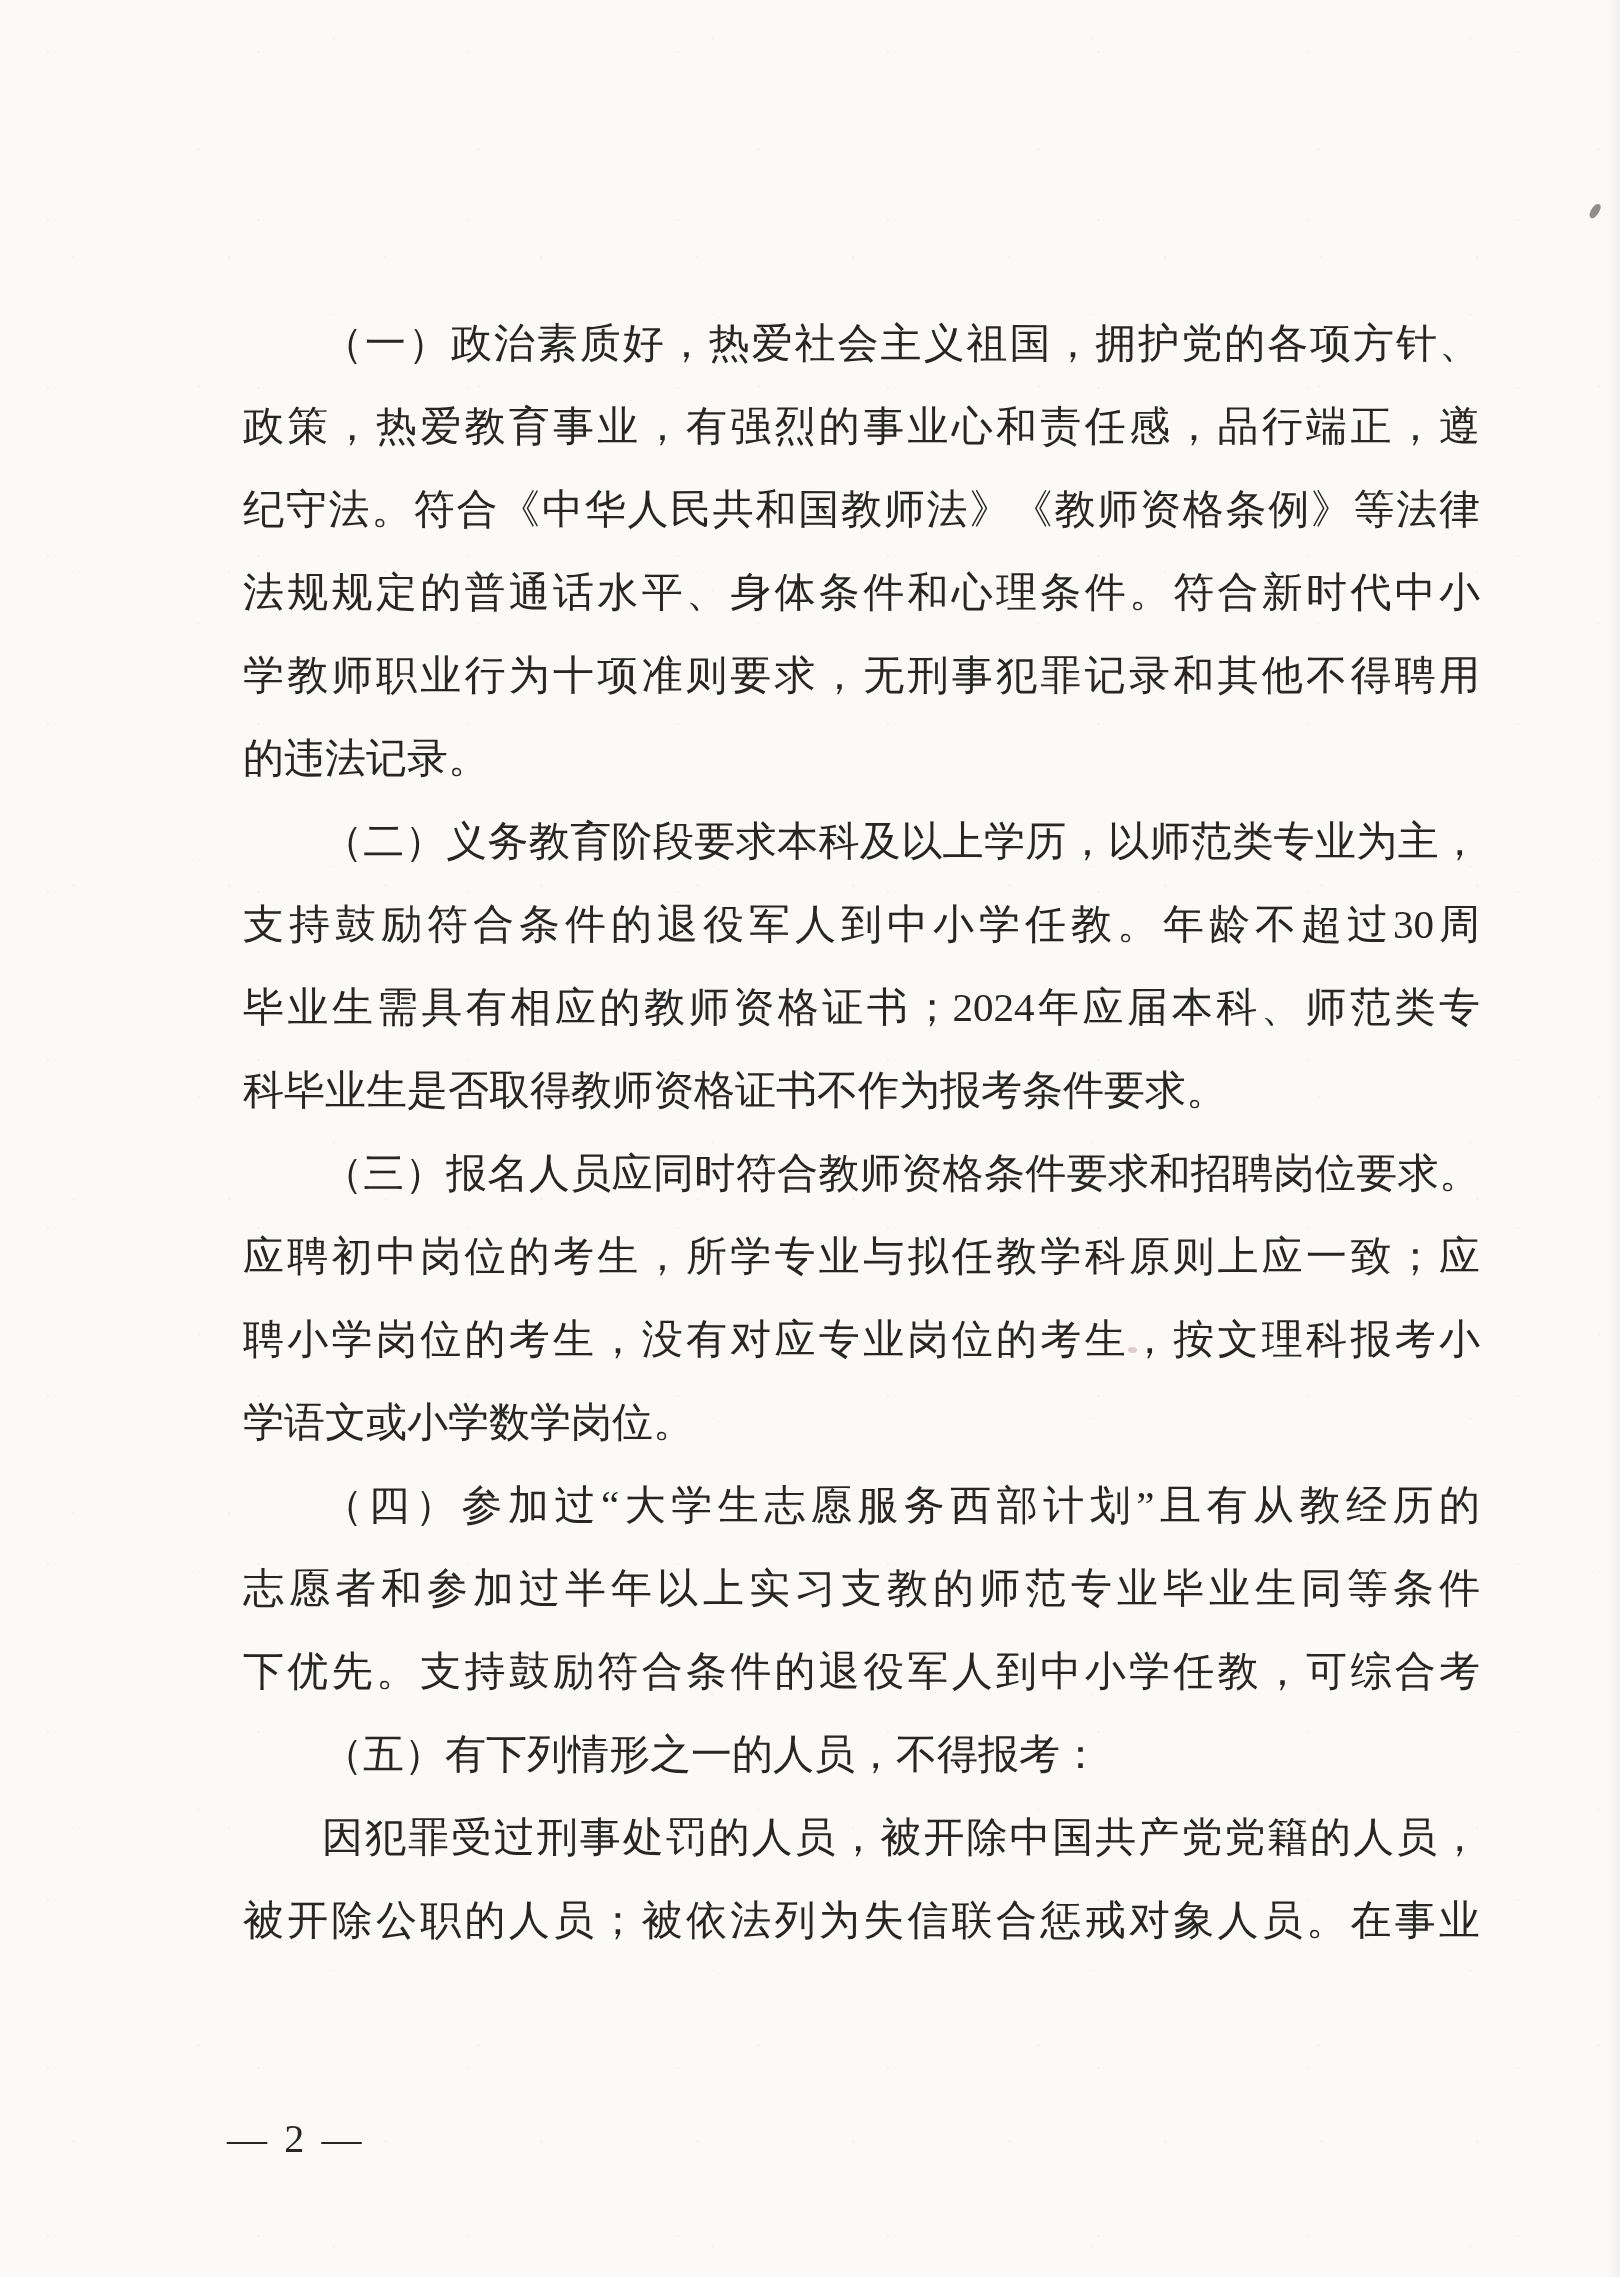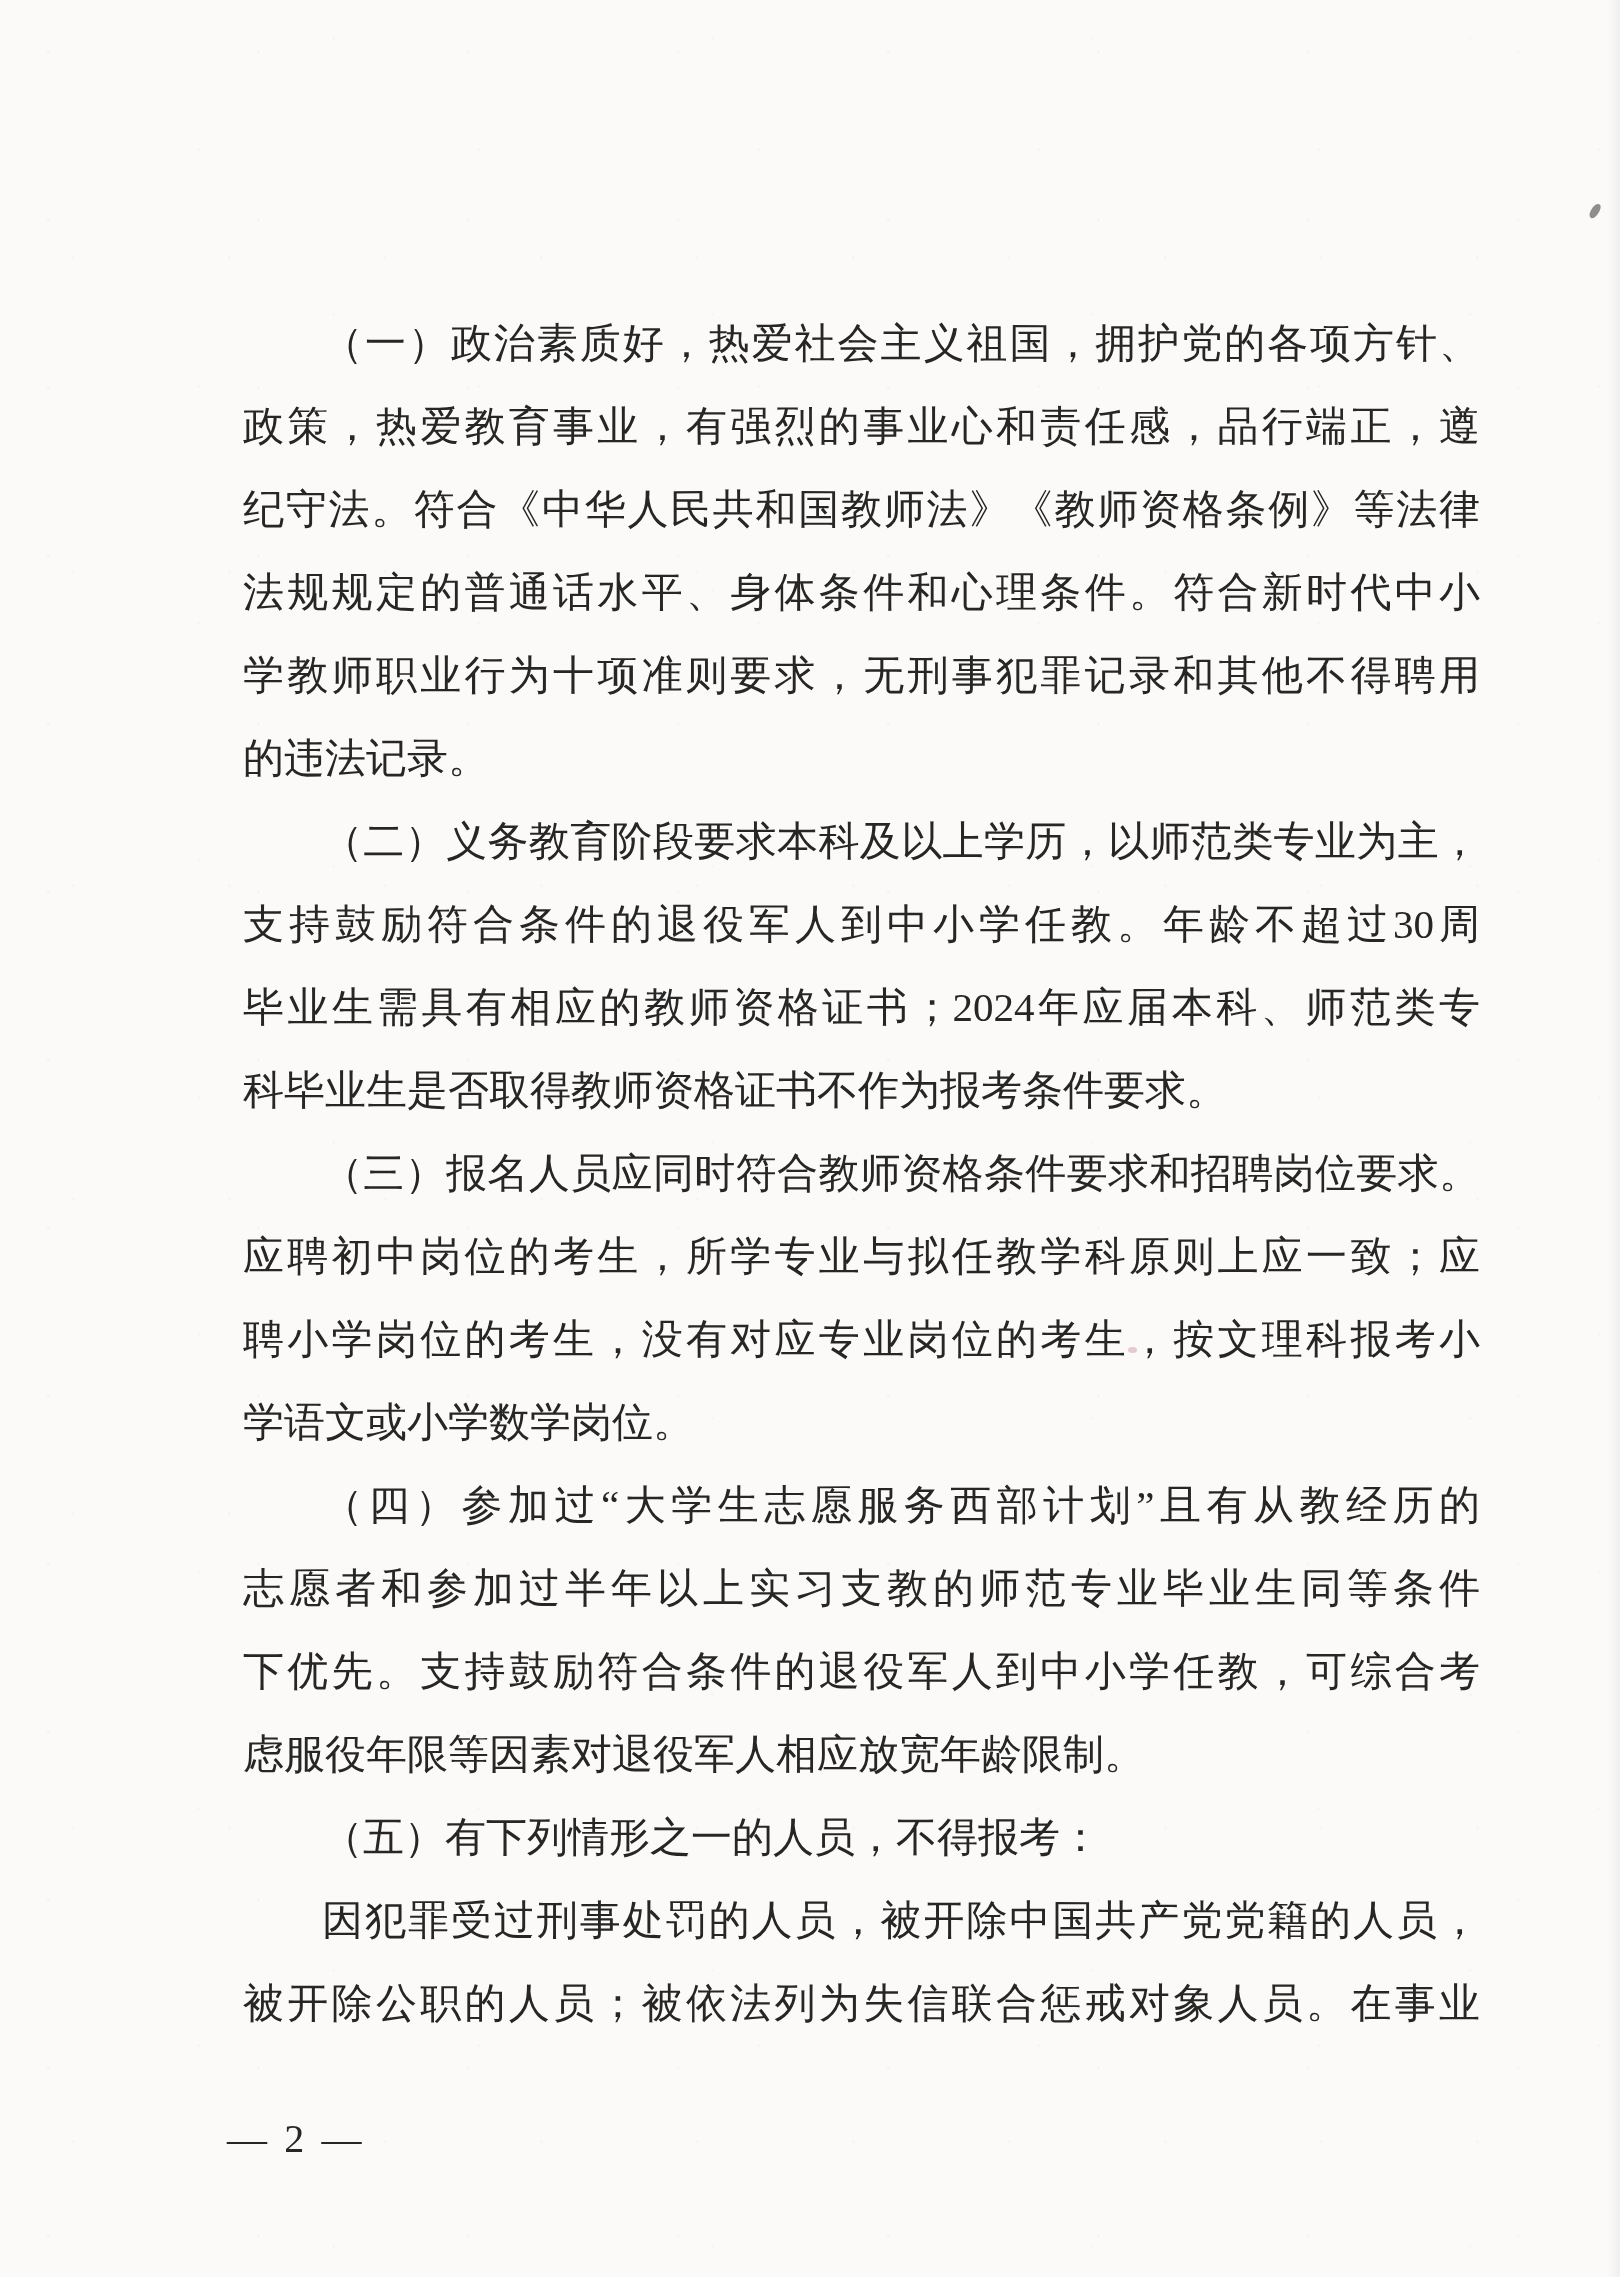--- a/index.html
+++ b/index.html
@@ -100,21 +100,20 @@
   <div class="line">支持鼓励符合条件的退役军人到中小学任教。年龄不超过30周</div>
   <div class="line">毕业生需具有相应的教师资格证书；2024年应届本科、师范类专</div>
   <div class="line end">科毕业生是否取得教师资格证书不作为报考条件要求。</div>
   <div class="line indent">（三）报名人员应同时符合教师资格条件要求和招聘岗位要求。</div>
   <div class="line">应聘初中岗位的考生，所学专业与拟任教学科原则上应一致；应</div>
   <div class="line">聘小学岗位的考生，没有对应专业岗位的考生，按文理科报考小</div>
   <div class="line end">学语文或小学数学岗位。</div>
   <div class="line indent">（四）参加过“大学生志愿服务西部计划”且有从教经历的</div>
   <div class="line">志愿者和参加过半年以上实习支教的师范专业毕业生同等条件</div>
   <div class="line">下优先。支持鼓励符合条件的退役军人到中小学任教，可综合考</div>
-  <div class="line end">虑服役年限等因素对退役军人相应放宽年龄限制。</div>
   <div class="line indent end">（五）有下列情形之一的人员，不得报考：</div>
   <div class="line indent">因犯罪受过刑事处罚的人员，被开除中国共产党党籍的人员，</div>
   <div class="line">被开除公职的人员；被依法列为失信联合惩戒对象人员。在事业</div>
 </div>
 
 <div class="page-footer">— 2 —</div>
 
 <div class="speck-dark"></div>
 <div class="speck-pink"></div>
 <div class="edge-shade"></div>

